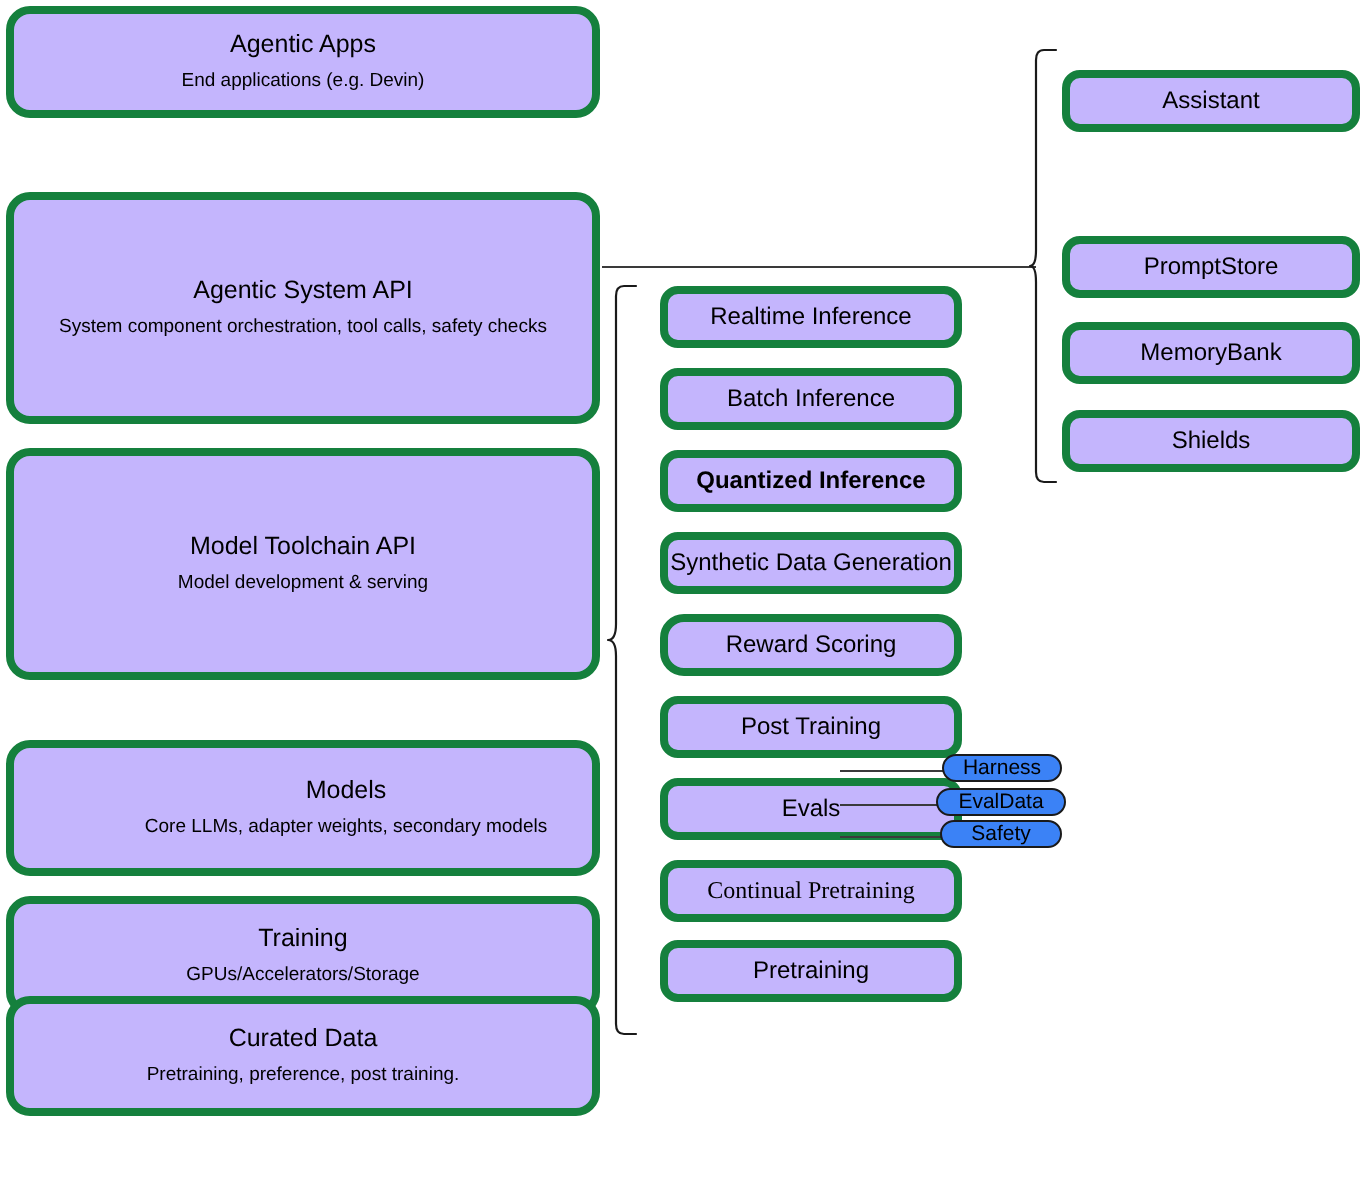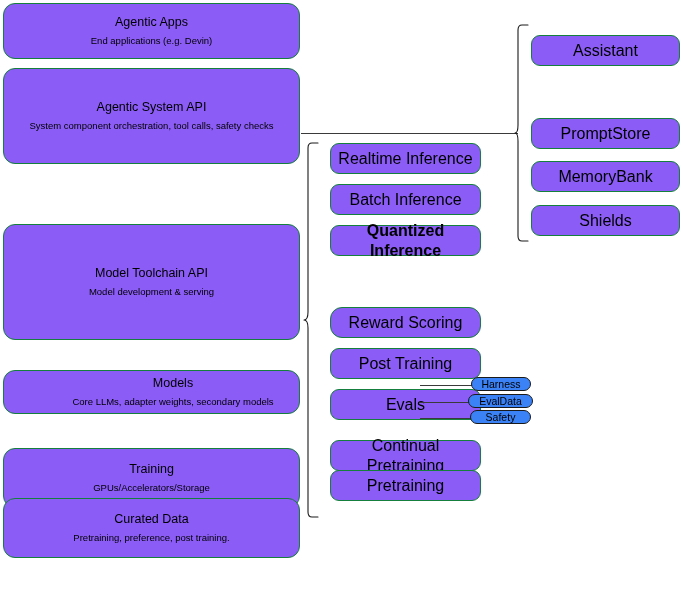--- a/index.html
+++ b/index.html
@@ -15,22 +15,22 @@
   #diagram {
     position: relative;
     width: 682px;
     height: 591px;
     overflow: hidden;
     background: #ffffff;
   }
   .node {
     position: absolute;
     box-sizing: border-box;
-    background: #8b5cf6;
-    border: 1px solid #15803d;
+    background: #c4b5fd;
+    border: 4px solid #15803d;
     display: flex;
     flex-direction: column;
     align-items: center;
     justify-content: center;
     text-align: center;
     line-height: 1.25;
   }
   
   .layer-card {
     border-radius: 12px;
@@ -43,21 +43,21 @@
   }
   .layer-sub {
     font-size: 9.5px;
     color: #000;
     margin-top: 5px;
   }
   
   .row-node {
     border-radius: 9px;
     height: 31px;
-    font-size: 16px;
+    font-size: 12px;
   }
   .mid-node {
     left: 330px;
     width: 151px;
   }
   .right-node {
     left: 531px;
     width: 149px;
   }
   
@@ -112,31 +112,31 @@
 
   <div class="hline" style="left:420px; top:385px; width:58px;"></div>
   <div class="hline" style="left:420px; top:402px; width:50px;"></div>
   <div class="hline" style="left:420px; top:418px; width:56px;"></div>
 
   <div class="node layer-card" style="top:3px; height:56px;">
     <div class="layer-title">Agentic Apps</div>
     <div class="layer-sub">End applications (e.g. Devin)</div>
   </div>
 
-  <div class="node layer-card" style="top:68px; height:96px;">
+  <div class="node layer-card" style="top:96px; height:116px;">
     <div class="layer-title">Agentic System API</div>
     <div class="layer-sub">System component orchestration, tool calls, safety checks</div>
   </div>
 
   <div class="node layer-card" style="top:224px; height:116px;">
     <div class="layer-title">Model Toolchain API</div>
     <div class="layer-sub">Model development &amp; serving</div>
   </div>
 
-  <div class="node layer-card" style="top:370px; height:44px;padding-left:43px;">
+  <div class="node layer-card" style="top:370px; height:68px;padding-left:43px;">
     <div class="layer-title">Models</div>
     <div class="layer-sub">Core LLMs, adapter weights, secondary models</div>
   </div>
 
   <div class="node layer-card" style="top:448px; height:60px;">
     <div class="layer-title">Training</div>
     <div class="layer-sub">GPUs/Accelerators/Storage</div>
   </div>
 
   <div class="node layer-card" style="top:498px; height:60px;">
@@ -146,30 +146,33 @@
 
   <div class="node row-node mid-node" style="top:143px;">
     <span>Realtime Inference</span>
   </div>
   <div class="node row-node mid-node" style="top:184px;">
     <span>Batch Inference</span>
   </div>
   <div class="node row-node mid-node" style="top:225px;font-weight:bold;">
     <span>Quantized Inference</span>
   </div>
+  <div class="node row-node mid-node" style="top:266px;">
+    <span>Synthetic Data Generation</span>
+  </div>
   <div class="node row-node mid-node" style="top:307px;border-radius:12px;">
     <span>Reward Scoring</span>
   </div>
   <div class="node row-node mid-node" style="top:348px;">
     <span>Post Training</span>
   </div>
   <div class="node row-node mid-node" style="top:389px;">
     <span>Evals</span>
   </div>
-  <div class="node row-node mid-node" style="top:440px;">
+  <div class="node row-node mid-node" style="top:430px;font-family:Liberation Serif, serif;">
     <span>Continual Pretraining</span>
   </div>
   <div class="node row-node mid-node" style="top:470px;">
     <span>Pretraining</span>
   </div>
 
   <div class="capsule" style="left:471px; top:377px; width:60px;">
     <span>Harness</span>
   </div>
   <div class="capsule" style="left:468px; top:394px; width:65px;">

